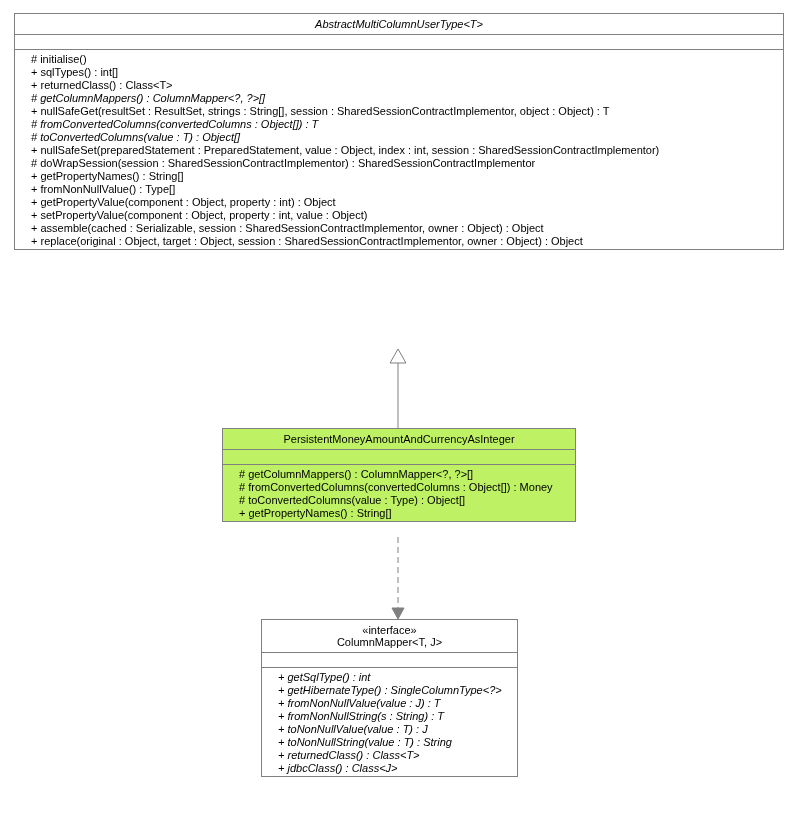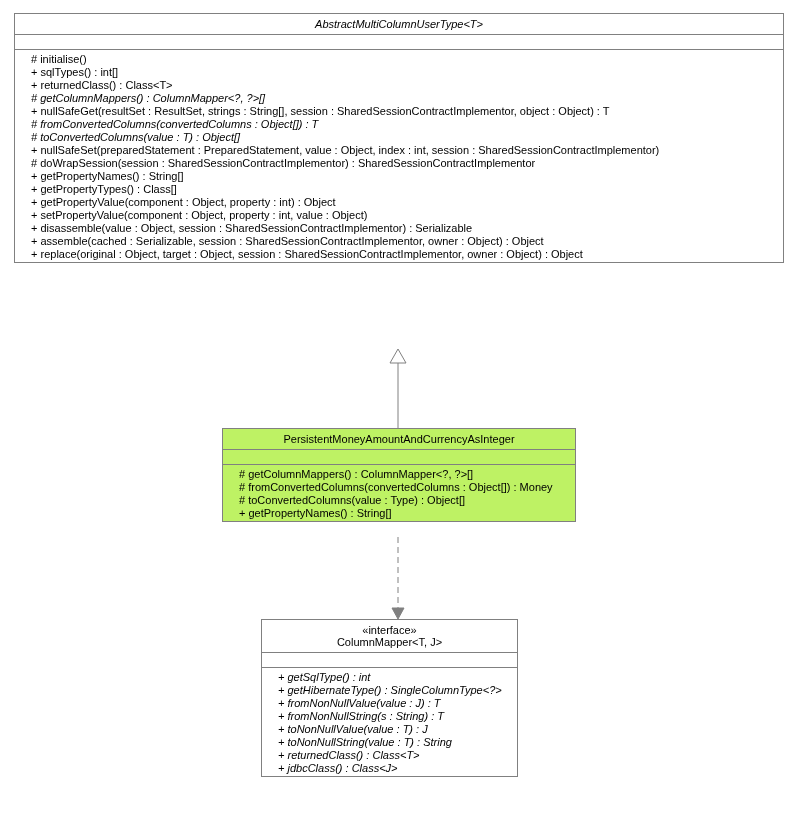--- a/index.html
+++ b/index.html
@@ -64,24 +64,23 @@
       <div class="member"># initialise()</div>
       <div class="member">+ sqlTypes() : int[]</div>
       <div class="member">+ returnedClass() : Class&lt;T&gt;</div>
       <div class="member italic"># getColumnMappers() : ColumnMapper&lt;?, ?&gt;[]</div>
       <div class="member">+ nullSafeGet(resultSet : ResultSet, strings : String[], session : SharedSessionContractImplementor, object : Object) : T</div>
       <div class="member italic"># fromConvertedColumns(convertedColumns : Object[]) : T</div>
       <div class="member italic"># toConvertedColumns(value : T) : Object[]</div>
       <div class="member">+ nullSafeSet(preparedStatement : PreparedStatement, value : Object, index : int, session : SharedSessionContractImplementor)</div>
       <div class="member"># doWrapSession(session : SharedSessionContractImplementor) : SharedSessionContractImplementor</div>
       <div class="member">+ getPropertyNames() : String[]</div>
-      <div class="member">+ getPropertyTypes() : Class[]</div>
+      <div class="member">+ fromNonNullValue() : Type[]</div>
       <div class="member">+ getPropertyValue(component : Object, property : int) : Object</div>
       <div class="member">+ setPropertyValue(component : Object, property : int, value : Object)</div>
-      <div class="member">+ disassemble(value : Object, session : SharedSessionContractImplementor) : Serializable</div>
       <div class="member">+ assemble(cached : Serializable, session : SharedSessionContractImplementor, owner : Object) : Object</div>
       <div class="member">+ replace(original : Object, target : Object, session : SharedSessionContractImplementor, owner : Object) : Object</div>
     </div>
   </div>
 
   <div class="class-box highlight" style="left:212px; top:418px; width:352px;">
     <div class="compartment title">PersistentMoneyAmountAndCurrencyAsInteger</div>
     <div class="compartment empty-compartment"></div>
     <div class="compartment">
       <div class="member"># getColumnMappers() : ColumnMapper&lt;?, ?&gt;[]</div>

